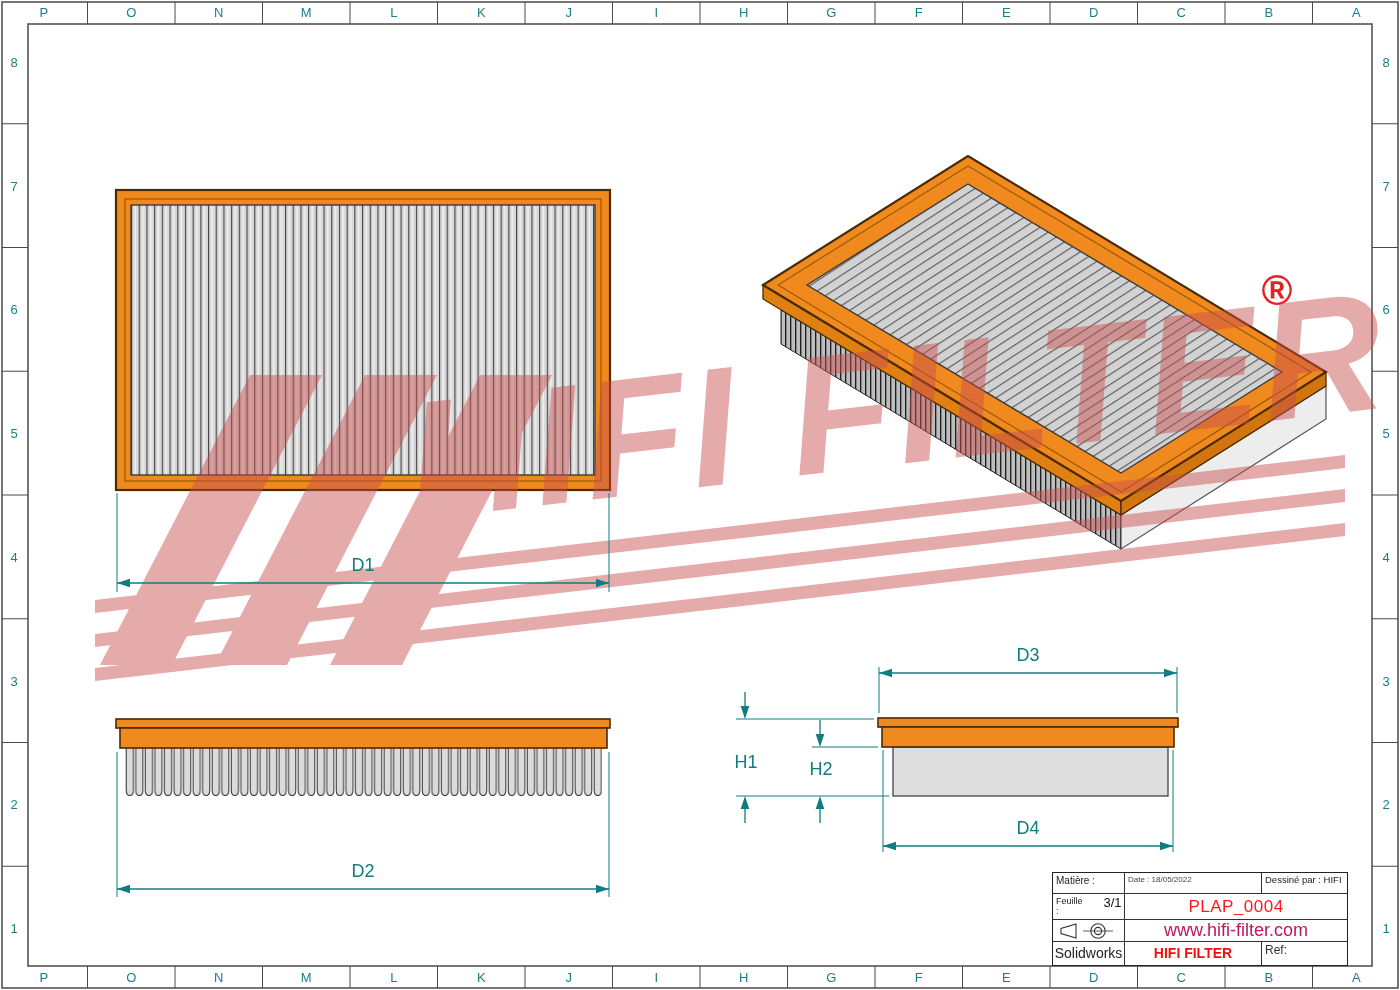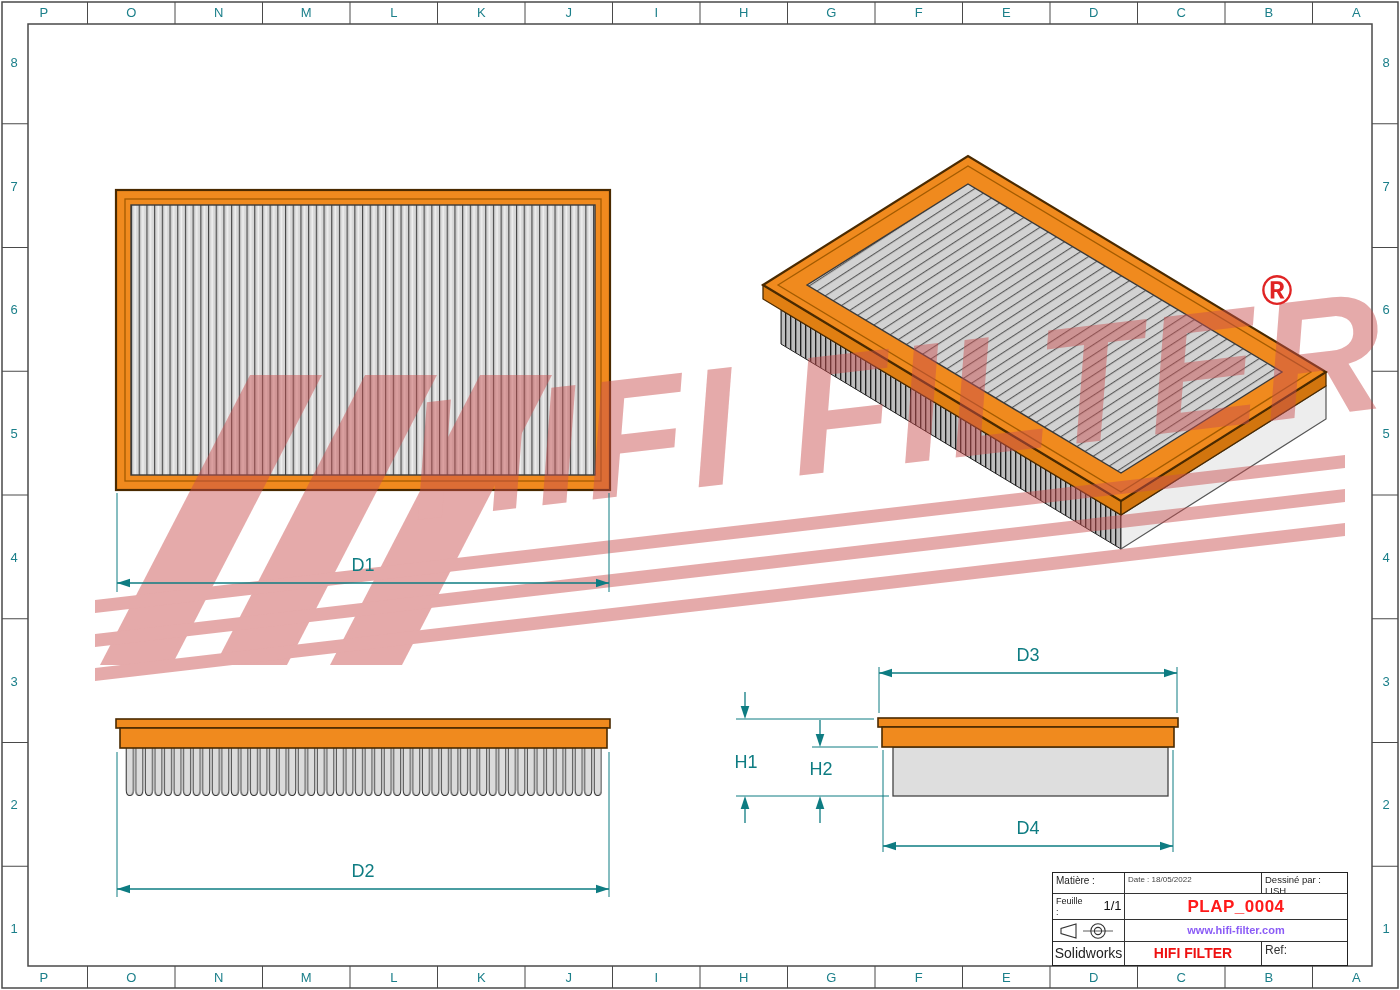--- a/index.html
+++ b/index.html
@@ -34,26 +34,26 @@
   
   .title-block{position:absolute;left:1052px;top:872px;width:296px;height:94px;
     border:1.5px solid #222;display:grid;grid-template-columns:72px 137px 1fr;
     grid-template-rows:21px 26px 22px 1fr;background:#fff;color:#222}
   .tb-cell{border-right:1px solid #333;border-bottom:1px solid #333;padding:2px 3px;overflow:hidden;line-height:1.15}
   .no-r{border-right:none}
   .no-b{border-bottom:none}
   .c-matiere{grid-column:1;grid-row:1;font-size:10px}
   .c-date{grid-column:2;grid-row:1;font-size:8px;color:#444}
   .c-dessine{grid-column:3;grid-row:1;font-size:9.5px}
-  .c-feuille{grid-column:1;grid-row:2;font-size:9px;display:flex;align-items:center;gap:21px}
+  .c-feuille{grid-column:1;grid-row:2;font-size:9px;display:flex;gap:21px}
   .feuille-val{font-size:13px;color:#111}
-  .c-part{grid-column:2/4;grid-row:2;color:#FF1A1A;font-weight:bold;font-size:17px;
+  .c-part{grid-column:2/4;grid-row:2;color:#FF1A1A;font-weight:normal;font-size:17px;
     display:flex;align-items:center;justify-content:center;letter-spacing:.5px}
   .c-proj{grid-column:1;grid-row:3;display:flex;align-items:center;justify-content:center}
-  .c-web{grid-column:2/4;grid-row:3;font-weight:bold;font-size:11px;color:#8b5cf6;
+  .c-web{grid-column:2/4;grid-row:3;font-weight:normal;font-size:18px;color:#be185d;
     display:flex;align-items:center;justify-content:center}
   .c-solidworks{grid-column:1;grid-row:4;font-size:14px;display:flex;align-items:center;justify-content:center}
   .c-brand{grid-column:2;grid-row:4;color:#EE1111;font-weight:bold;font-size:14px;
     display:flex;align-items:center;justify-content:center}
   .c-ref{grid-column:3;grid-row:4;font-size:12px;color:#333}
 </style>
 </head>
 <body>
 
 <div class="sheet">
@@ -268,25 +268,25 @@
     <polygon class="arr" points="820,747 815.7,734 824.3,734"></polygon>
     <line class="dim" x1="820" y1="808" x2="820" y2="823"></line>
     <polygon class="arr" points="820,796 815.7,809 824.3,809"></polygon>
     <text class="dim-label" x="821" y="775">H2</text>
   </g>
 </svg>
 
 <div class="title-block">
   <div class="tb-cell c-matiere">Matière :</div>
   <div class="tb-cell c-date">Date : 18/05/2022</div>
-  <div class="tb-cell c-dessine no-r">Dessiné par : LISH</div>
+  <div class="tb-cell c-dessine no-r">Dessiné par : HIFI</div>
 
   <div class="tb-cell c-feuille">
     <span>Feuille :</span>
-    <span class="feuille-val">1/1</span>
+    <span class="feuille-val">3/1</span>
   </div>
   <div class="tb-cell c-part no-r">PLAP_0004</div>
 
   <div class="tb-cell c-proj">
     <svg width="64" height="18" viewBox="0 0 64 18">
       <path d="M4,6.5 L4,11.5 L19,16 L19,2 Z" fill="none" stroke="#333" stroke-width="1.1"></path>
       <line x1="26" y1="9" x2="56" y2="9" stroke="#333" stroke-width="0.8"></line>
       <circle cx="41" cy="9" r="7.2" fill="none" stroke="#333" stroke-width="1.1"></circle>
       <circle cx="41" cy="9" r="3.6" fill="none" stroke="#333" stroke-width="1.1"></circle>
     </svg>

